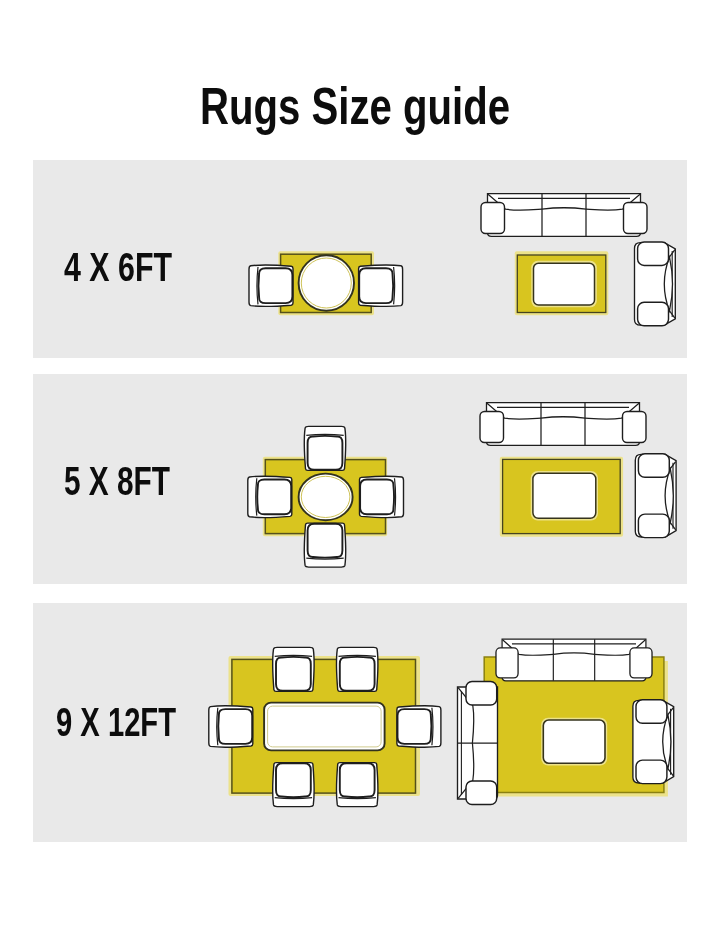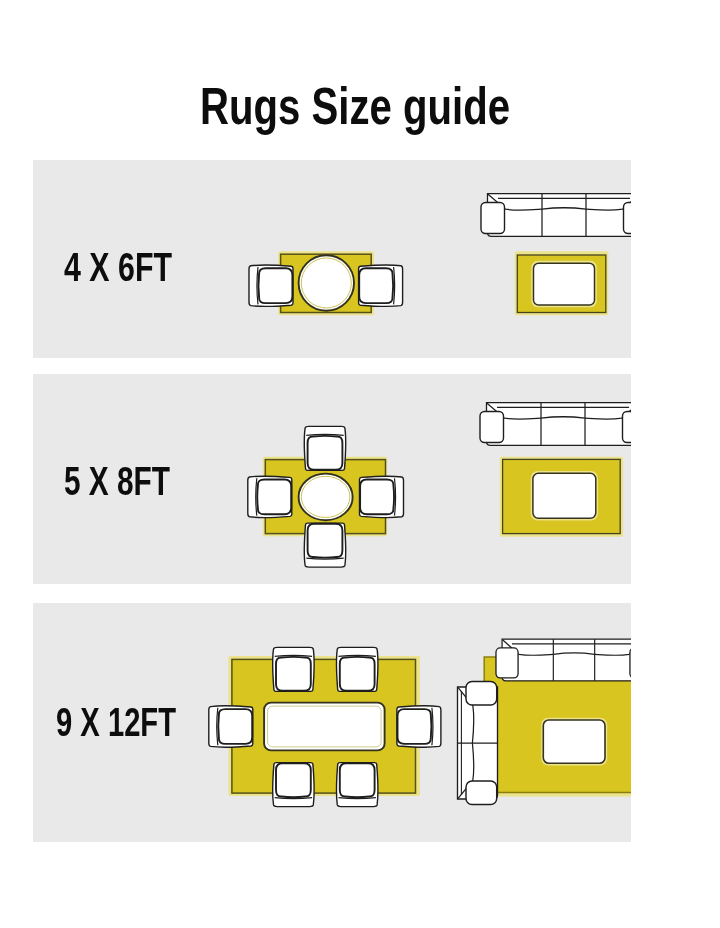--- a/index.html
+++ b/index.html
@@ -1,16 +1,16 @@
 <!DOCTYPE html>
 <html><head>
 <meta charset="utf-8">
 <style>
   html,body{margin:0;padding:0;background:#fff;}
-  #page{position:relative;width:631px;height:928px;background:#fff;overflow:hidden;
+  #page{position:relative;width:720px;height:928px;background:#fff;overflow:hidden;
         font-family:"Liberation Sans",sans-serif;}
   svg{position:absolute;left:0;top:0;}
 </style>
 </head>
 <body>
 <div id="page">
 <svg width="720" height="928" viewBox="0 0 720 928">
   <defs>
 
     <g id="chair">

